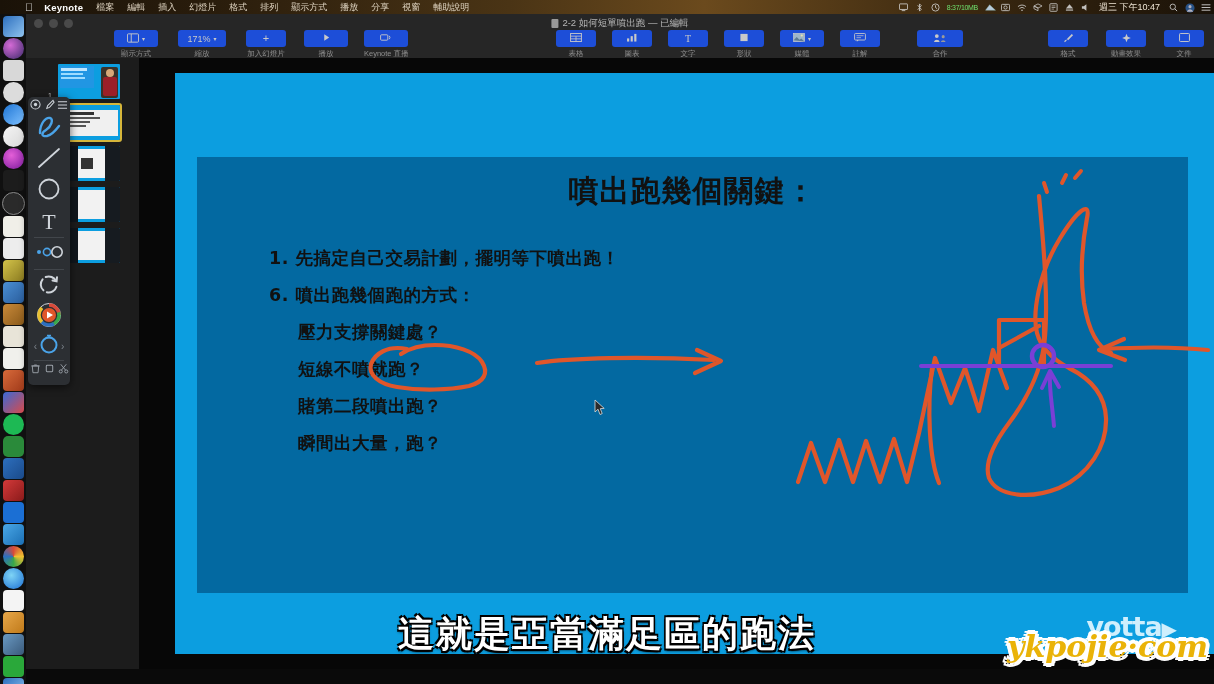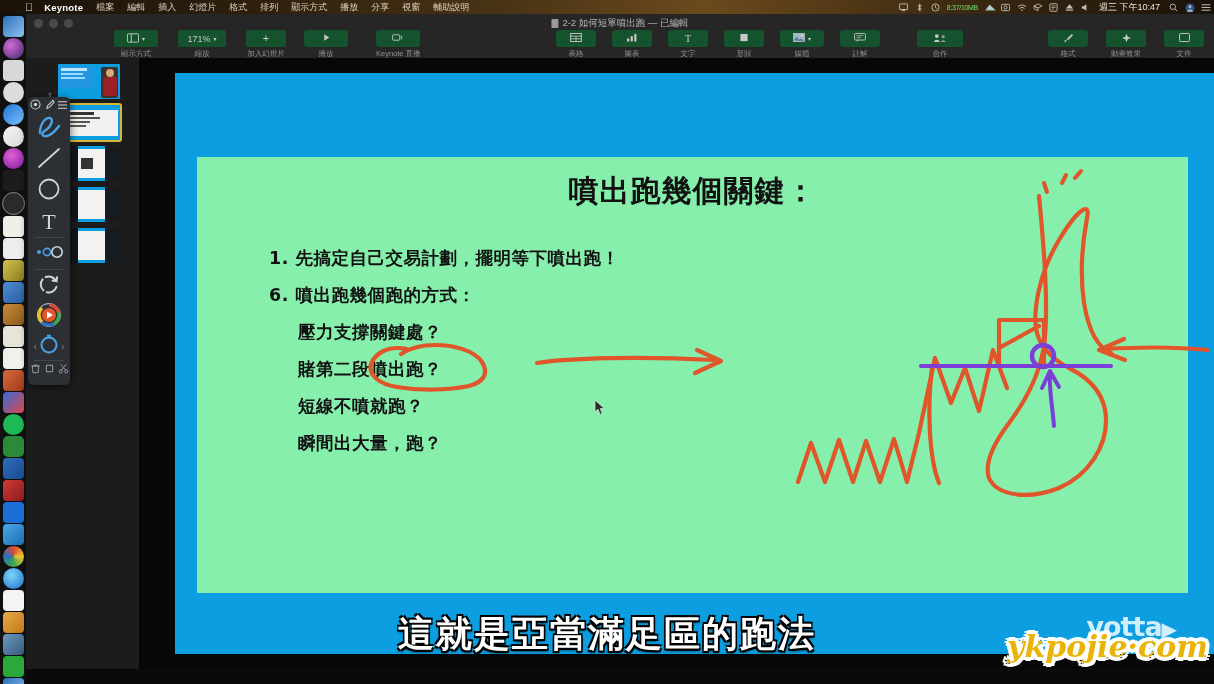--- a/index.html
+++ b/index.html
@@ -22,21 +22,21 @@
   .window{position:absolute;left:26px;top:14px;width:1188px;height:655px;background:#232323;z-index:10;}
   .titlebar{position:absolute;left:0;top:0;width:1188px;height:44px;background:#262626;
     border-bottom:1px solid #141414;}
   .traffic{position:absolute;left:8px;top:5px;display:flex;gap:6px;}
   .tl{width:9px;height:9px;border-radius:50%;background:#4a4a4a;}
   .doc-title{position:absolute;left:50%;top:3px;transform:translateX(-50%);
     color:#b6b6b6;font-size:9.5px;white-space:nowrap;display:flex;align-items:center;gap:4px;}
   .doc-ico{width:7px;height:9px;background:#9a9a9a;display:inline-block;border-radius:1px;}
 
   .tb-group{position:absolute;top:16px;display:flex;align-items:flex-start;gap:4px;}
-  .tb-btn{background:#14532d;border-radius:3px;height:17px;min-width:27px;display:flex;
+  .tb-btn{background:#1d4ed8;border-radius:3px;height:17px;min-width:27px;display:flex;
     align-items:center;justify-content:center;color:#c9c9c9;font-size:9px;padding:0 5px;}
   .tb-cell{display:flex;flex-direction:column;align-items:center;}
   .tb-lbl{color:#8e8e8e;font-size:7.5px;margin-top:2px;white-space:nowrap;}
 
   
   .dock{position:absolute;left:0;top:14px;width:26px;height:670px;background:#101010;z-index:50;
     display:flex;flex-direction:column;align-items:center;padding-top:2px;gap:1px;}
   .dock-ic{width:21px;height:21px;border-radius:4px;flex:none;}
 
   
@@ -51,21 +51,21 @@
     border-radius:5px;z-index:55;display:flex;flex-direction:column;align-items:center;
     box-shadow:0 2px 8px rgba(0,0,0,.6);}
   .anno-top{display:flex;align-items:center;justify-content:space-between;width:38px;height:16px;padding:0 1px;}
   .anno-item{width:42px;height:31px;display:flex;align-items:center;justify-content:center;}
   .anno-sep{width:30px;height:1px;background:#42464b;}
   .anno-bot{display:flex;align-items:center;justify-content:space-around;width:42px;height:16px;}
 
   
   .canvas{position:absolute;left:113px;top:44px;width:1075px;height:611px;background:#070707;}
   .slide{position:absolute;left:36px;top:15px;width:1039px;height:581px;background:#0c9ee0;}
-  .slide-white{position:absolute;left:22px;top:84px;width:991px;height:436px;background:#86efac;}
+  .slide-white{position:absolute;left:22px;top:84px;width:991px;height:436px;background:#0369a1;}
 
   .s-title{position:absolute;left:0;top:14px;width:991px;text-align:center;
     font-family:"DejaVu Sans","Liberation Sans",sans-serif;font-weight:bold;color:#111;
     font-size:30px;letter-spacing:1px;}
   .s-list{position:absolute;left:72px;top:89px;width:520px;color:#111;
     font-family:"DejaVu Sans","Liberation Sans",sans-serif;font-weight:bold;font-size:17.5px;}
   .s-li{margin-bottom:13px;white-space:nowrap;letter-spacing:.5px;}
   .s-li.indent{margin-left:29px;}
 
   .yotta{position:absolute;right:38px;bottom:12px;color:#cfeffd;font-size:27px;
@@ -220,21 +220,21 @@
       <div class="tb-group" style="left:278px;">
         <div class="tb-cell">
           <div class="tb-btn" style="min-width:34px;">
             <span>
               <svg width="9" height="9" viewBox="0 0 10 10">
                   <path d="M2.5 1.5 L8 5 L2.5 8.5 Z" fill="#c9c9c9"></path>
                 </svg></span>
           </div>
           <div class="tb-lbl">播放</div>
         </div>
-        <div class="tb-cell" style="margin-left:24px;">
+        <div class="tb-cell" style="margin-left:12px;">
           <div class="tb-btn" style="min-width:34px;">
             <span>
               <svg width="14" height="9" viewBox="0 0 15 10">
                   <rect x="1.5" y="2" width="8" height="6" rx="1" fill="none" stroke="#c9c9c9" stroke-width="1"></rect>
                   <path d="M11.2 3.2a3 3 0 0 1 0 3.6" stroke="#c9c9c9" stroke-width="1" fill="none"></path>
                 </svg></span>
           </div>
           <div class="tb-lbl">Keynote 直播</div>
         </div>
       </div>
@@ -401,22 +401,22 @@
     </div>
 
     <div class="canvas">
       <div class="slide">
         <div class="slide-white">
           <div class="s-title">噴出跑幾個關鍵：</div>
           <div class="s-list">
             <div class="s-li">1. 先搞定自己交易計劃，擺明等下噴出跑！</div>
             <div class="s-li">6. 噴出跑幾個跑的方式：</div>
             <div class="s-li indent">壓力支撐關鍵處？</div>
+            <div class="s-li indent">短線不噴就跑？</div>
             <div class="s-li indent">賭第二段噴出跑？</div>
-            <div class="s-li indent">短線不噴就跑？</div>
             <div class="s-li indent">瞬間出大量，跑？</div>
           </div>
         </div>
         <div class="yotta">
           <span>yotta</span><span style="font-size:20px;">▶</span>
         </div>
       </div>
 
       <svg class="draw" viewBox="0 0 1075 611">
         <g fill="none" stroke="#e0562a" stroke-width="4.2" stroke-linecap="round" stroke-linejoin="round">

